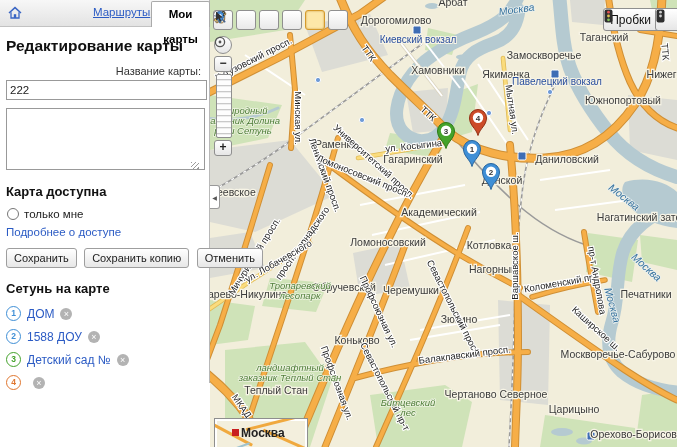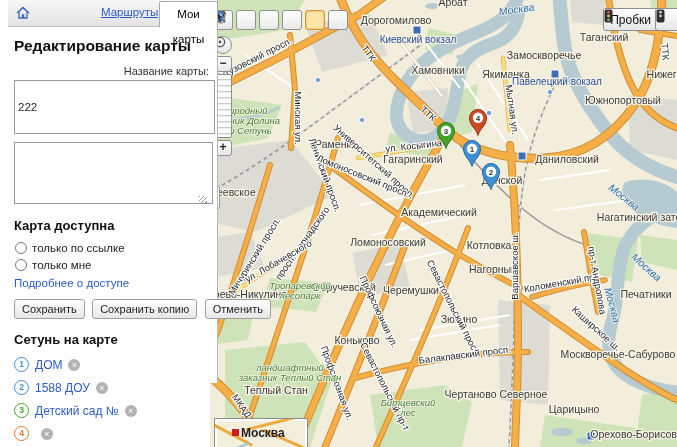--- a/index.html
+++ b/index.html
@@ -1,28 +1,28 @@
 <!DOCTYPE html>
 <html><head>
 <meta charset="utf-8">
 <style>
   html,body{margin:0;padding:0;}
   body{width:677px;height:447px;overflow:hidden;font-family:"Liberation Sans",sans-serif;background:#fff;position:relative;}
   #app{position:absolute;inset:0;width:677px;height:447px;overflow:hidden;}
 
   
-  #sidebar{position:absolute;left:8px;top:0;width:210px;height:383px;background:#fff;border-right:1px solid #b8b8b8;box-sizing:border-box;z-index:30;}
+  #sidebar{position:absolute;left:0;top:0;width:210px;height:383px;background:#fff;border-right:1px solid #b8b8b8;box-sizing:border-box;z-index:30;}
   #tabbar{height:26px;background:linear-gradient(#f7f7f7,#e3e3e3);border-bottom:1px solid #c2c2c2;position:relative;}
   #home-btn{position:absolute;left:7px;top:5px;width:16px;height:16px;cursor:pointer;}
   .tab-link{position:absolute;left:93px;top:6px;font-size:11.5px;color:#2b5bc4;text-decoration:underline;cursor:pointer;}
-  .tab-active{position:absolute;left:151px;top:1px;width:57px;height:25px;background:#fff;border:1px solid #aaa;border-bottom:none;border-radius:2px 2px 0 0;font-size:11.5px;font-weight:normal;color:#000;text-align:center;line-height:25px;}
+  .tab-active{position:absolute;left:151px;top:1px;width:57px;height:25px;background:#fff;border:1px solid #aaa;border-bottom:none;border-radius:2px 2px 0 0;font-size:11.5px;font-weight:bold;color:#000;text-align:center;line-height:25px;}
   #side-content{padding:7px 8px 0 6px;}
   #page-title{font-size:15.5px;font-weight:bold;color:#111;margin:3px 0 10px 0;}
   .fld-label{font-size:11px;color:#333;margin:0 0 3px 0;text-align:right;}
-  #name-input{width:193px;height:16px;border:1px solid #999;font-size:11.5px;padding:18px 3px;color:#222;}
+  #name-input{width:193px;height:16px;border:1px solid #999;font-size:11.5px;padding:1px 3px;color:#222;}
   #desc-area{width:193px;height:56px;border:1px solid #999;resize:none;margin-top:1px;}
   #desc-wrap{position:relative;margin:7px 0 10px 0;}
   #resize-grip{position:absolute;right:2px;bottom:4px;width:8px;height:8px;background:repeating-linear-gradient(135deg,#9a9a9a 0 1px,transparent 1px 3px);cursor:nwse-resize;}
   .section-title{font-size:13px;font-weight:bold;color:#111;margin:2px 0 6px 0;}
   .radio-row{display:flex;align-items:center;height:17px;font-size:11.5px;color:#222;}
   .radio-row input{margin:0 5px 0 1px;width:12px;height:12px;}
   #access-link{display:inline-block;font-size:11.5px;color:#2b5bc4;margin:4px 0 10px 0;cursor:pointer;}
   .btn{display:inline-block;background:linear-gradient(#ffffff,#e7e7e7);border:1px solid #9e9e9e;border-radius:3px;font-size:11px;color:#222;padding:3px 7px;cursor:pointer;}
   #form-buttons{margin-bottom:13px;white-space:nowrap;}
   #form-buttons .btn{margin-right:3px;}
@@ -87,24 +87,20 @@
       <div class="fld-label">Название карты:</div>
       <input id="name-input" type="text" value="222" style="">
 
       <div id="desc-wrap">
         <textarea id="desc-area" style=""></textarea>
         <span id="resize-grip"></span>
       </div>
 
       <div class="section-title">Карта доступна</div>
       <div id="access-options">
-          <label class="radio-row">
-            <input type="radio" name="access" style="">
-            <span>только по ссылке</span>
-          </label>
           <label class="radio-row">
             <input type="radio" name="access" style="">
             <span>только мне</span>
           </label>
         </div>
       <a id="access-link">Подробнее о доступе</a>
 
       <div id="form-buttons">
         <span class="btn">Сохранить</span>
         <span class="btn">Сохранить копию</span>

